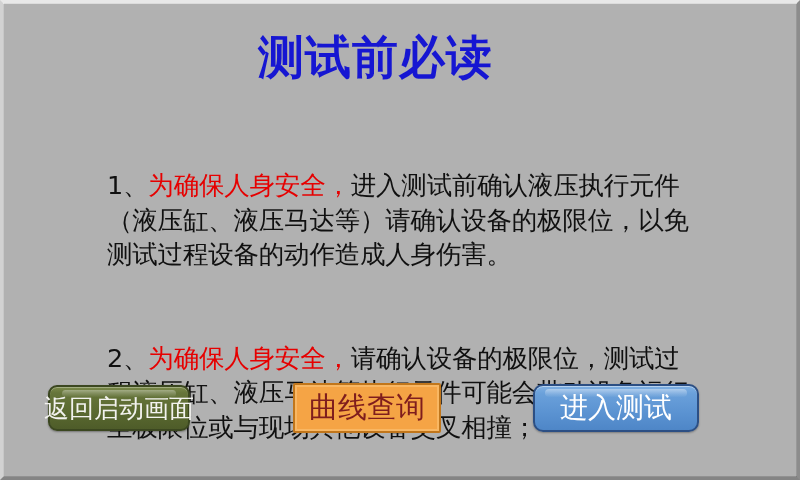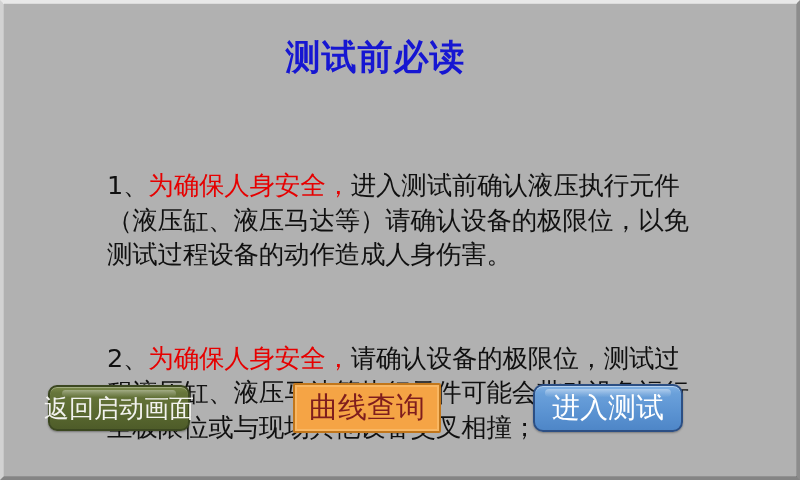--- a/index.html
+++ b/index.html
@@ -40,21 +40,21 @@
   }
 
   
   #title {
     position: absolute;
     left: 0;
     top: 34px;
     width: 745px;
     text-align: center;
     color: #1616d2;
-    font-size: 35px;
+    font-size: 46px;
     font-weight: 600;
     letter-spacing: 1px;
     line-height: 40px;
     white-space: nowrap;
   }
 
   
   #notice {
     position: absolute;
     left: 104px;
@@ -120,21 +120,21 @@
     box-shadow: inset 0 0 0 2px #f9b763,
                 inset -2px -2px 0 0 rgba(150,85,10,0.35);
     color: #7f1d1d;
     font-size: 29px;
   }
 
   
   #btn-start {
     left: 530px;
     top: 381px;
-    width: 150px;
+    width: 166px;
     height: 48px;
     border-radius: 10px;
     background: linear-gradient(180deg, #7fb0e3 0%, #6aa0da 18%, #5b93d2 60%, #4e86c7 100%);
     border: 2px solid #2c4f84;
     box-shadow: inset 0 1px 0 rgba(255,255,255,0.45),
                 0 1px 2px rgba(0,0,0,0.3);
     color: #ffffff;
     font-size: 28px;
   }
   #btn-start::before {

